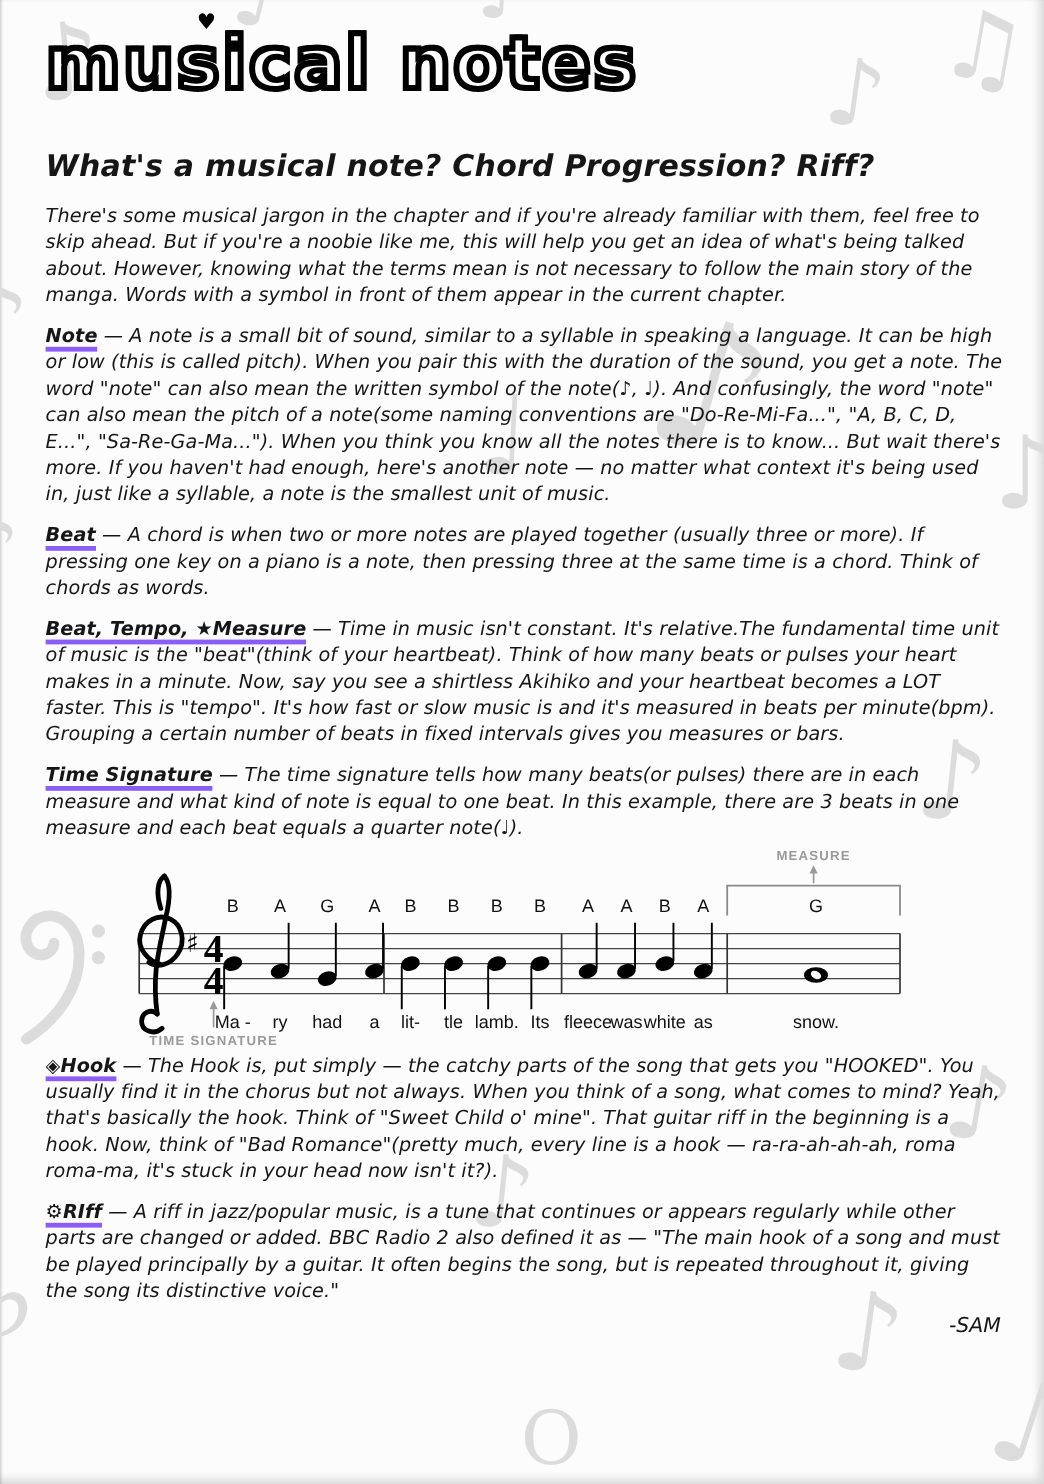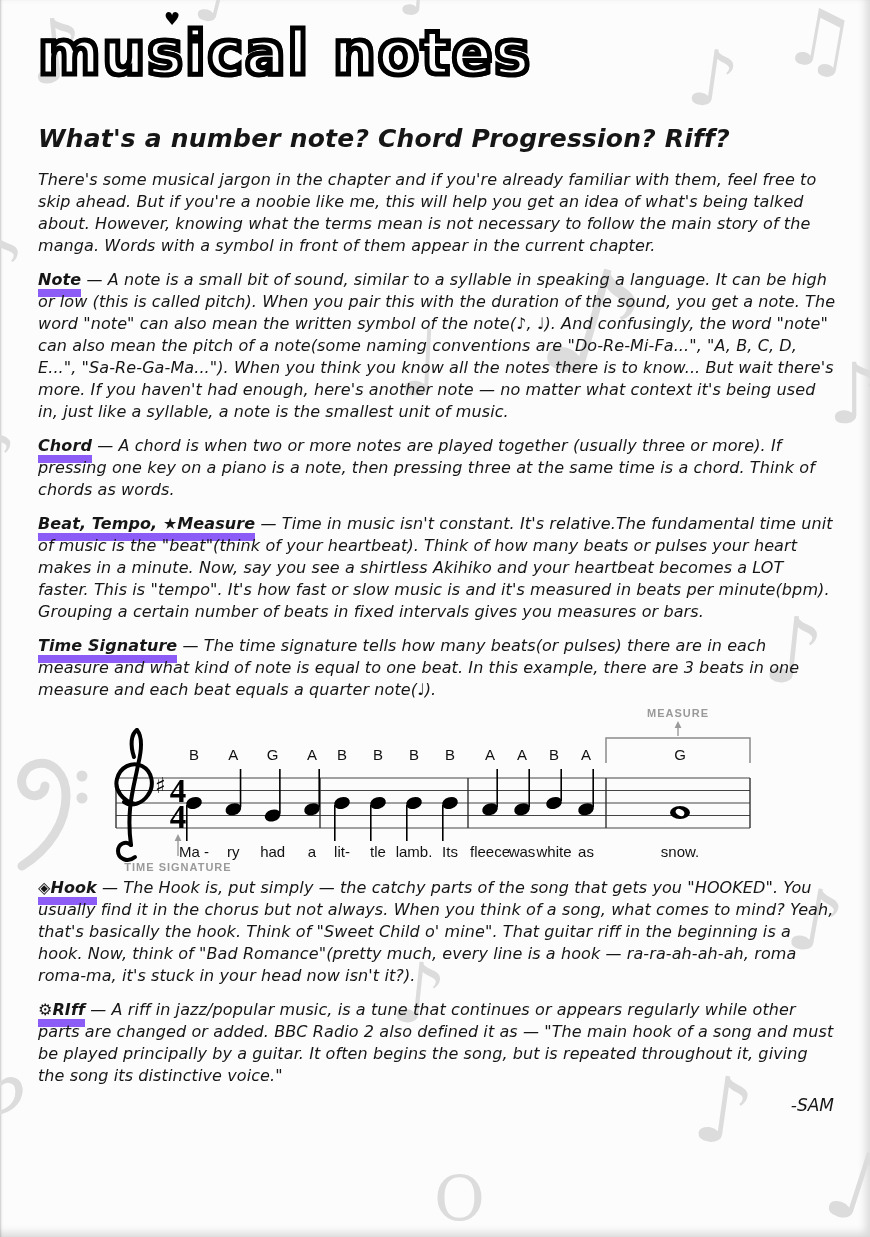--- a/index.html
+++ b/index.html
@@ -36,21 +36,21 @@
     font-size:25px;font-weight:bold;font-style:italic;
     margin:14px 0 6px 0;letter-spacing:.2px;
   }
   .para{
     font-size:16px;font-style:italic;line-height:22px;
     margin:16px 0 12px 0;letter-spacing:.1px;
   }
   .term-para{margin:0 0 12px 0;}
   .term-label{
     font-weight:bold;
-    border-bottom:8px solid #8b5cf6;
+    border-bottom:4px solid #8b5cf6;
     padding-bottom:0px;
   }
   
   .staff-block{position:relative;margin:-6px 0 2px 0;height:168px;}
   .staff-block svg{display:block;margin-left:60px;}
   
   .sig{font-size:17px;font-style:italic;text-align:right;margin-top:-4px;padding-right:2px;}
   .bassclef-wm{position:absolute;z-index:1;}
 </style>
 </head>
@@ -83,28 +83,28 @@
     <circle cx="66" cy="28" r="5.5" fill="#dcdcdc"></circle>
     <circle cx="66" cy="50" r="5.5" fill="#dcdcdc"></circle>
   </svg>
 
   <div class="content">
 
     <div class="title-wrap">
       <span class="title"><span>musical notes</span><span class="heart">♥</span></span>
     </div>
 
-    <div class="heading">What's a number note? Chord Progression? Riff?</div>
+    <div class="heading">What's a musical note? Chord Progression? Riff?</div>
 
     <p class="para">There's some musical jargon in the chapter and if you're already familiar with them, feel free to skip ahead. But if you're a noobie like me, this will help you get an idea of what's being talked about. However, knowing what the terms mean is not necessary to follow the main story of the manga. Words with a symbol in front of them appear in the current chapter.</p>
 
     <div id="terms-top">
   <p class="para term-para"><span class="term-label">Note</span><span class="term-dash"> — </span><span class="term-text">A note is a small bit of sound, similar to a syllable in speaking a language. It can be high or low (this is called pitch). When you pair this with the duration of the sound, you get a note. The word "note" can also mean the written symbol of the note(♪, ♩). And confusingly, the word "note" can also mean the pitch of a note(some naming conventions are "Do-Re-Mi-Fa...", "A, B, C, D, E...", "Sa-Re-Ga-Ma..."). When you think you know all the notes there is to know... But wait there's more. If you haven't had enough, here's another note — no matter what context it's being used in, just like a syllable, a note is the smallest unit of music.</span></p>
 
-  <p class="para term-para"><span class="term-label">Chord</span><span class="term-dash"> — </span><span class="term-text">A chord is when two or more notes are played together (usually three or more). If pressing one key on a piano is a note, then pressing three at the same time is a chord. Think of chords as words.</span></p>
+  <p class="para term-para"><span class="term-label">Beat</span><span class="term-dash"> — </span><span class="term-text">A chord is when two or more notes are played together (usually three or more). If pressing one key on a piano is a note, then pressing three at the same time is a chord. Think of chords as words.</span></p>
 
 
   <p class="para term-para"><span class="term-label">Beat, Tempo, ★Measure</span><span class="term-dash"> — </span><span class="term-text">Time in music isn't constant. It's relative.The fundamental time unit of music is the "beat"(think of your heartbeat). Think of how many beats or pulses your heart makes in a minute. Now, say you see a shirtless Akihiko and your heartbeat becomes a LOT faster. This is "tempo". It's how fast or slow music is and it's measured in beats per minute(bpm). Grouping a certain number of beats in fixed intervals gives you measures or bars.</span></p>
 
   <p class="para term-para"><span class="term-label">Time Signature</span><span class="term-dash"> — </span><span class="term-text">The time signature tells how many beats(or pulses) there are in each measure and what kind of note is equal to one beat. In this example, there are 3 beats in one measure and each beat equals a quarter note(♩).</span></p>
 </div>
 
     <div class="staff-block">
       <svg id="staff-svg" width="680" height="168" viewBox="0 0 680 168">
           <line x1="18" y1="71" x2="652" y2="71" stroke="#444" stroke-width="1"></line>

